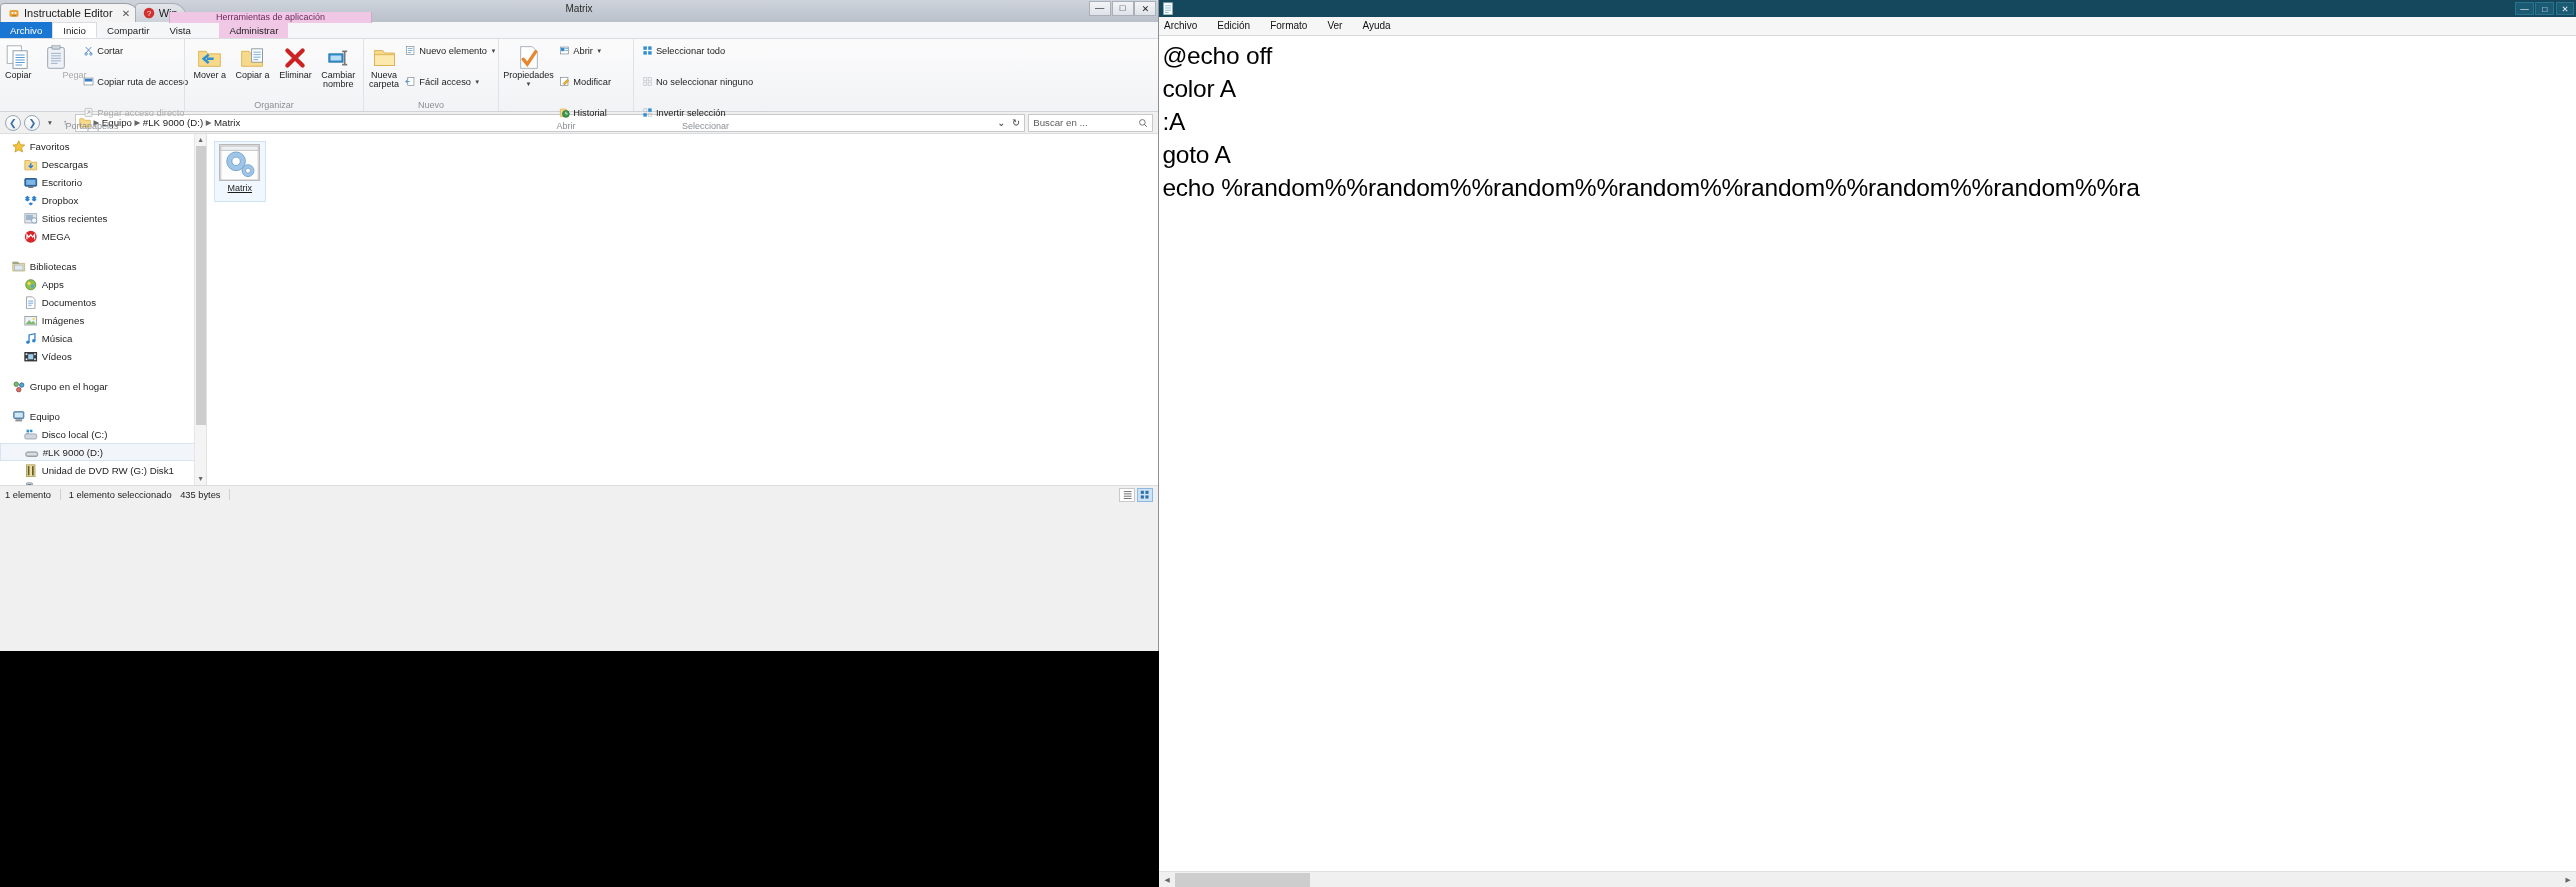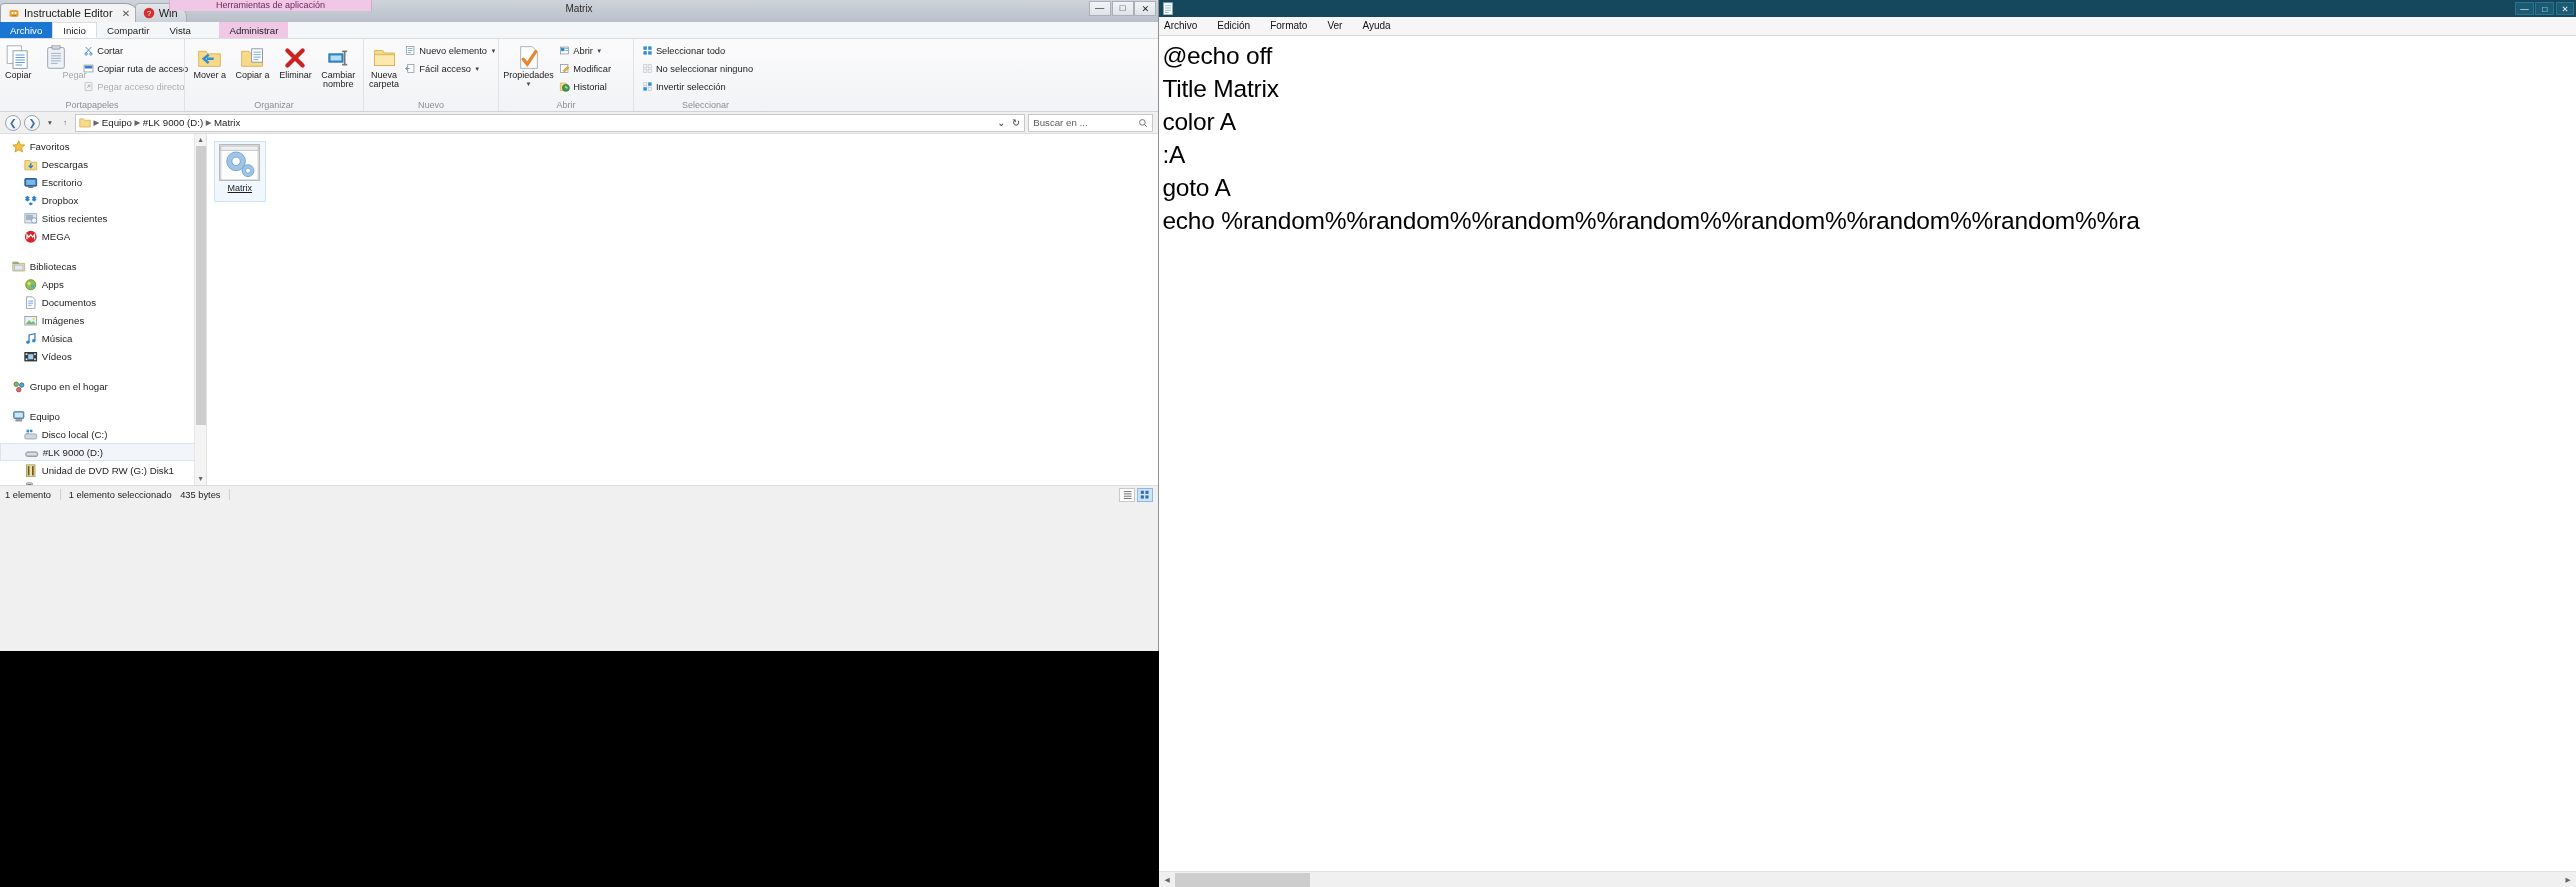--- a/index.html
+++ b/index.html
@@ -58,21 +58,21 @@
   .win-btns div {
     width: 22px; height: 15px;
     display:flex; align-items:center; justify-content:center;
     font-size: 9.3px; color:#222;
     background: linear-gradient(#f2f4f7,#dfe3e9);
     border: 0.8px solid #a9b0b8;
   }
 
   
   .ctx-header {
-    position: absolute; left: 169px; top: 0; width: 203px; height: 11px;
+    position: absolute; left: 169px; top: 12px; width: 203px; height: 11px;
     background: #f0c8e6;
     border-left: 0.8px solid #d8a6cb; border-right: 0.8px solid #d8a6cb;
     font-size: 9px; color: #6b2a5b;
     text-align: center; line-height: 11px;
   }
 
   
   .ribbon-tabs {
     display: flex; align-items: stretch;
     height: 17px; background: #f5f6f7;
@@ -101,21 +101,21 @@
   .rgroup .glabel {
     text-align:center; font-size: 9px; color:#8a8f95; height: 12px; line-height: 12px;
   }
   .bigbtn {
     width: 42px; display:flex; flex-direction:column; align-items:center;
     padding-top: 2.5px; text-align:center; line-height: 9.3px;
   }
   .bigbtn .ic { height: 27px; display:flex; align-items:center; justify-content:center; }
   .bigbtn .lb { font-size: 9px; }
   .bigbtn.dim .lb { color:#a8a8a8;margin-left:37px; }
-  .smallcol { display:flex; flex-direction:column; gap:3px; padding-top:1.7px; }
+  .smallcol { display:flex; flex-direction:column; gap:16px; padding-top:1.7px; }
   .smallbtn {
     display:flex; align-items:center; gap:3.4px; height: 15px;
     font-size: 9.3px; padding: 0 2.5px; white-space: nowrap;
   }
   .smallbtn.dim { color:#aeaeae; }
   .caret { font-size:6px; color:#444; }
 
   
   .addrbar {
     height: 22px; display:flex; align-items:center; gap: 3.4px;
@@ -797,21 +797,20 @@
     </div>
     <div class="np-menu">
       <span>Archivo</span>
       <span>Edición</span>
       <span>Formato</span>
       <span>Ver</span>
       <span>Ayuda</span>
     </div>
     <div class="np-body" id="nplines">
         <div class="np-line">@echo off</div>
-        <div class="np-line">Title Matrix</div>
         <div class="np-line">color A</div>
         <div class="np-line">:A</div>
         <div class="np-line">goto A</div>
         <div class="np-line">echo %random%%random%%random%%random%%random%%random%%random%%ra</div>
       </div>
     <div class="np-hscroll">
       <div class="harr">◀</div>
       <div class="htrack">
         <div class="hthumb"></div>
       </div>

